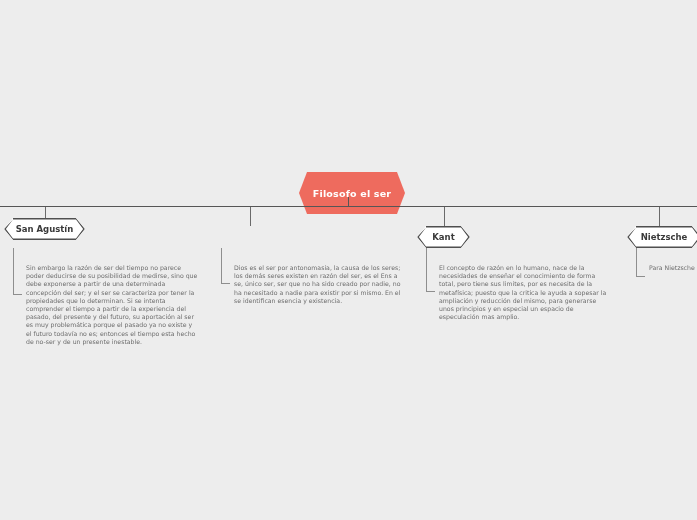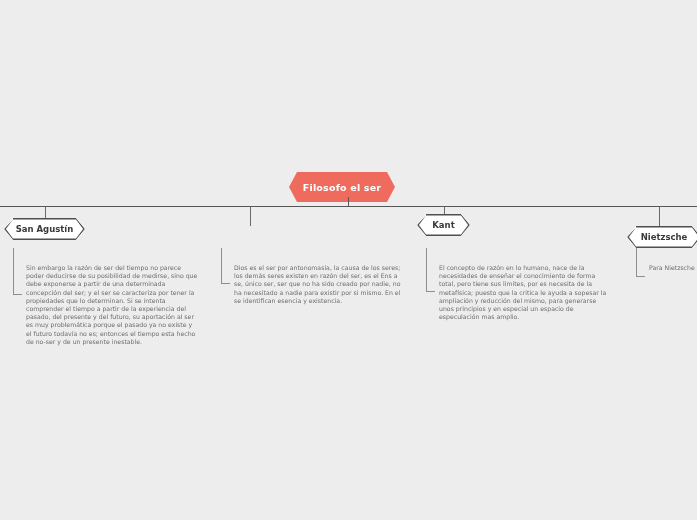--- a/index.html
+++ b/index.html
@@ -19,24 +19,24 @@
     position: absolute;
     left: 0;
     top: 0;
     width: 697px;
     height: 520px;
   }
 
   
   .root-node {
     position: absolute;
-    left: 289px;
+    left: 299px;
     top: 172px;
     width: 106px;
-    height: 30px;
+    height: 42px;
   }
   .root-shape {
     position: absolute;
     inset: 0;
     background: #ee6b5e;
     clip-path: polygon(8px 0, calc(100% - 8px) 0, 100% 50%, calc(100% - 8px) 100%, 8px 100%, 0 50%);
     border-radius: 3px;
   }
   .root-label {
     position: absolute;
@@ -154,21 +154,21 @@
   <div class="bracket-v" style="left:13px; top:248px; height:46px;"></div>
   <div class="bracket-h" style="left:13px; top:294px;"></div>
   <div class="body-text" style="left:26px; top:264px; width:172px;">Sin embargo  la razón de ser del tiempo no parece poder deducirse de su posibilidad de medirse, sino que debe exponerse a partir de una determinada concepción del ser; y el ser se caracteriza por tener la propiedades que lo determinan. Si se intenta comprender el tiempo a partir de la experiencia del pasado, del presente y del futuro, su aportación al ser es muy problemática porque el pasado ya no existe y el futuro todavía no es; entonces el tiempo esta hecho de no-ser y de un presente inestable.</div>
 
   <div class="drop" style="left:250px;"></div>
   <div class="bracket-v" style="left:221px; top:248px; height:35px;"></div>
   <div class="bracket-h" style="left:221px; top:283px;"></div>
   <div class="body-text" style="left:234px; top:264px; width:172px;">Dios es el ser por antonomasia, la causa de los seres; los demás seres existen en razón del ser, es el Ens a se, único ser, ser que no ha sido creado por nadie, no ha necesitado a nadie para existir por si mismo. En el se identifican esencia y existencia.</div>
 
   <div class="drop" style="left:444px;"></div>
-  <div class="node" style="left:417px; top:214px; width:53px;">
+  <div class="node" style="left:417px; top:226px; width:53px;">
     <div class="node-shape"></div>
     <div class="node-label">Kant</div>
   </div>
   <div class="bracket-v" style="left:426px; top:248px; height:43px;"></div>
   <div class="bracket-h" style="left:426px; top:291px;"></div>
   <div class="body-text" style="left:439px; top:264px; width:172px;">El concepto  de razón en lo humano, nace de la necesidades de enseñar el conocimiento de forma total, pero tiene sus limites, por es necesita de la metafísica; puesto que la critica le ayuda a sopesar la ampliación y reducción del mismo, para generarse unos principios y en especial un espacio de especulación mas amplio.</div>
 
   <div class="drop" style="left:659px;"></div>
   <div class="node" style="left:627px; top:226px; width:74px;">
     <div class="node-shape"></div>

